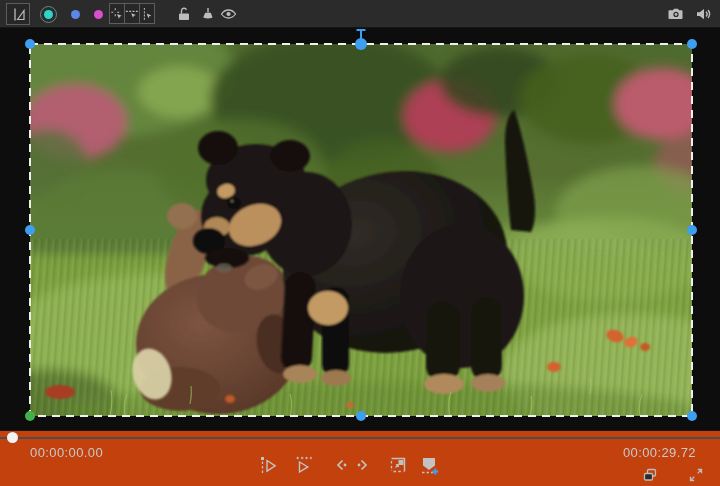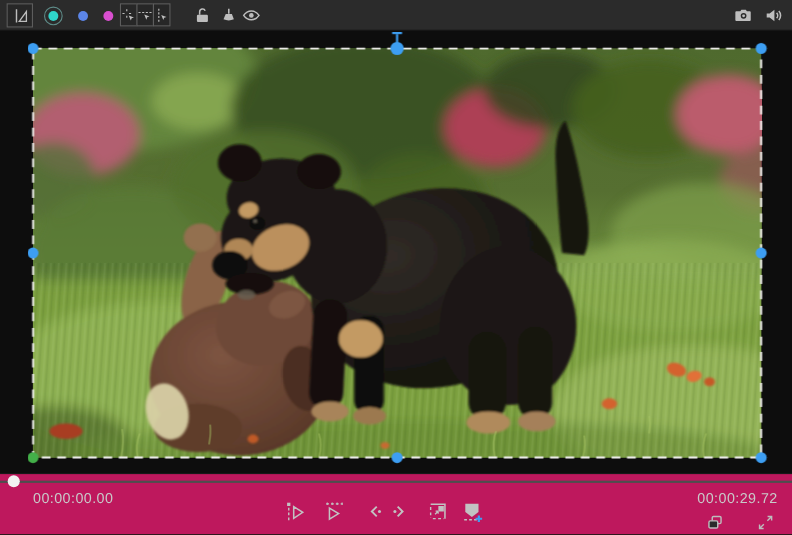--- a/index.html
+++ b/index.html
@@ -19,26 +19,26 @@
   .video-wrap{position:absolute;left:30px;top:16px;width:662px;height:372px}
   .scene-clip{position:absolute;inset:0;overflow:hidden;background:#55702f}
   .marquee{position:absolute;left:-1px;top:-1px;pointer-events:none}
   .handle{position:absolute;width:10px;height:10px;border-radius:50%;background:#3d9ef2;transform:translate(-50%,-50%)}
   .handle.big{width:12px;height:12px}
   .handle.green{background:#43b049}
   .stem{position:absolute;width:2px;height:13px;background:#3d9ef2;transform:translateX(-50%)}
   .stem-tick{position:absolute;width:9px;height:2px;background:#3d9ef2;transform:translateX(-50%)}
 
   
-  .bottombar{position:absolute;left:0;top:430px;width:720px;height:56px;background:#be185d;border-top:1px solid #181818}
+  .bottombar{position:absolute;left:0;top:430px;width:720px;height:56px;background:#c2410c;border-top:1px solid #181818}
   .track{position:absolute;left:0;top:6px;width:720px;height:2px;background:#4e4e4e;cursor:pointer}
   .knob{position:absolute;left:7px;top:1px;width:11px;height:11px;border-radius:50%;background:#f2f2f2;cursor:pointer}
   .tc{position:absolute;top:14px;font-size:13px;color:#c9c9c9;letter-spacing:.4px}
   .tc.left{left:30px}
-  .tc.right{right:13px;text-align:right}
+  .tc.right{right:24px;text-align:right}
   .pbtn{position:absolute;top:22px;width:24px;height:24px;display:flex;align-items:center;justify-content:center;background:transparent;border:none;color:#c2c2c2;padding:0;cursor:pointer}
   .cbtn{position:absolute;top:35px;width:18px;height:18px;display:flex;align-items:center;justify-content:center;background:transparent;border:none;color:#bdbdbd;padding:0;cursor:pointer}
   svg{display:block}
 </style>
 </head>
 <body>
 
 <div class="app">
 
   <header class="toolbar">

